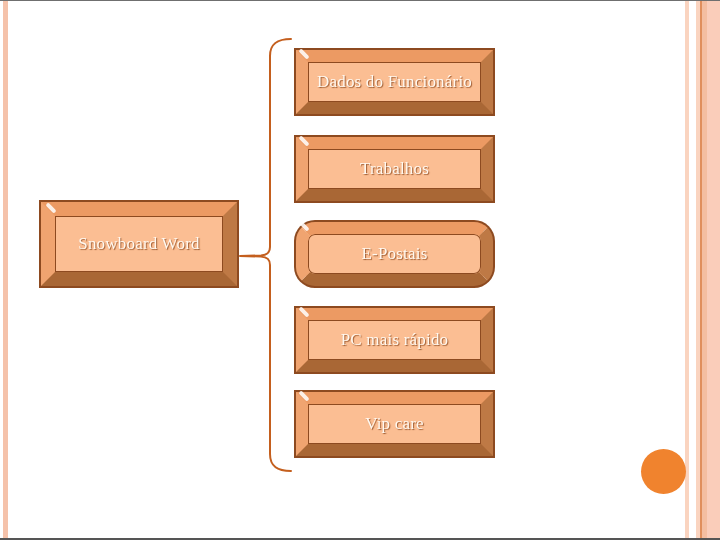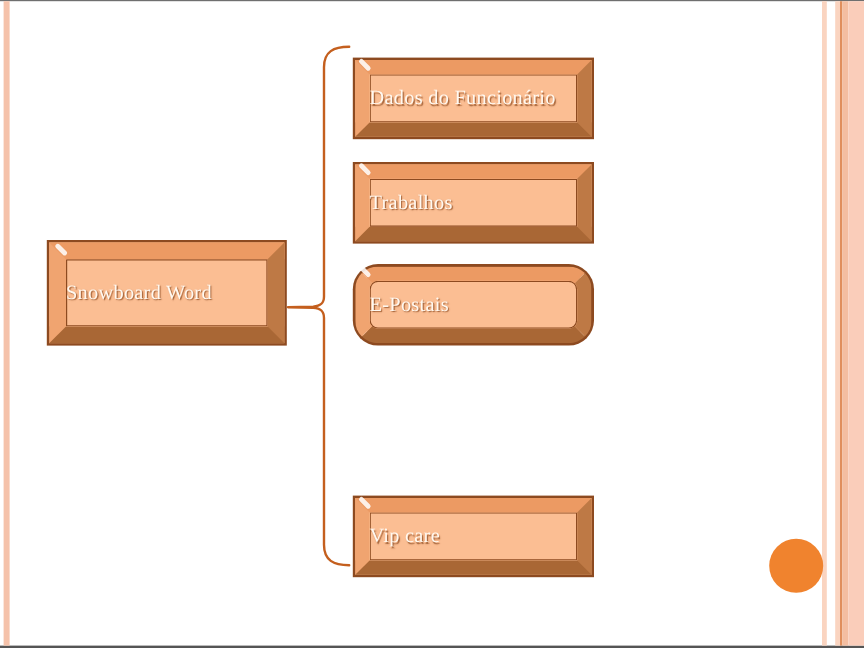--- a/index.html
+++ b/index.html
@@ -40,21 +40,21 @@
     box-sizing: border-box;
     border-style: solid;
     border-top-color: #EC9A63;
     border-left-color: #F0A470;
     border-right-color: #BE7945;
     border-bottom-color: #A96735;
     background: #FBBE93;
     box-shadow: 0 0 0 2px #8D4A20, inset 0 0 0 1px #8D4A20;
     display: flex;
     align-items: center;
-    justify-content: flex-start;
+    justify-content: center;
   }
   .bevel-box .corner-highlight {
     position: absolute;
     top: -10px; left: -10px;
     width: 12px; height: 4px;
     background: rgba(255,255,255,0.85);
     transform: rotate(45deg);
     border-radius: 2px;
   }
   .box-label {
@@ -72,21 +72,21 @@
   }
   .target-box {
     left: 296px;
     width: 197px; height: 64px;
     border-width: 12px;
   }
   .t0 { top: 50px; }
   .t1 { top: 137px; }
   .t2 { top: 222px; border-radius: 19px; }
   .t3 { top: 308px; }
-  .t4 { top: 415px; }
+  .t4 { top: 392px; }
 
   .brace-svg {
     position: absolute;
     left: 230px; top: 30px;
     width: 70px; height: 450px;
   }
 </style>
 </head>
 <body>
 
@@ -129,19 +129,23 @@
   <div class="bevel-box target-box t1">
     <span class="corner-highlight"></span>
     <span class="box-label">Trabalhos</span>
   </div>
 
   <div class="bevel-box target-box t2">
     <span class="corner-highlight"></span>
     <span class="box-label">E-Postais</span>
   </div>
 
+  <div class="bevel-box target-box t3">
+    <span class="corner-highlight"></span>
+    <span class="box-label">PC mais rápido</span>
+  </div>
 
   <div class="bevel-box target-box t4">
     <span class="corner-highlight"></span>
     <span class="box-label">Vip care</span>
   </div>
 
 </div>
 
 </body></html>

